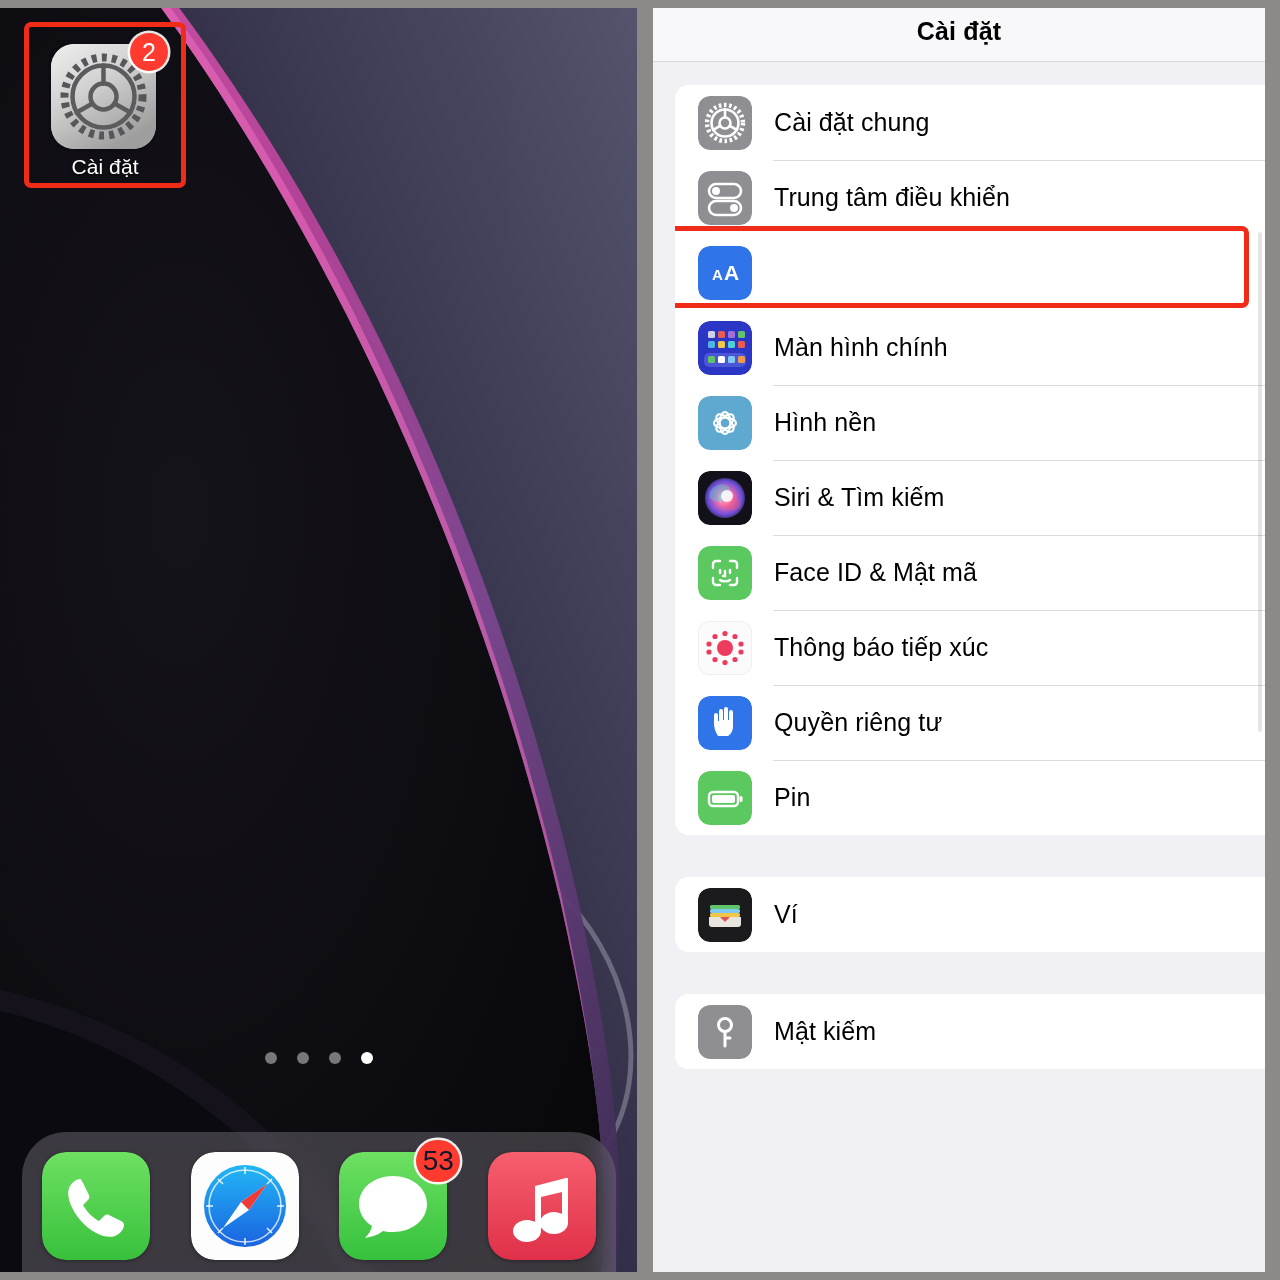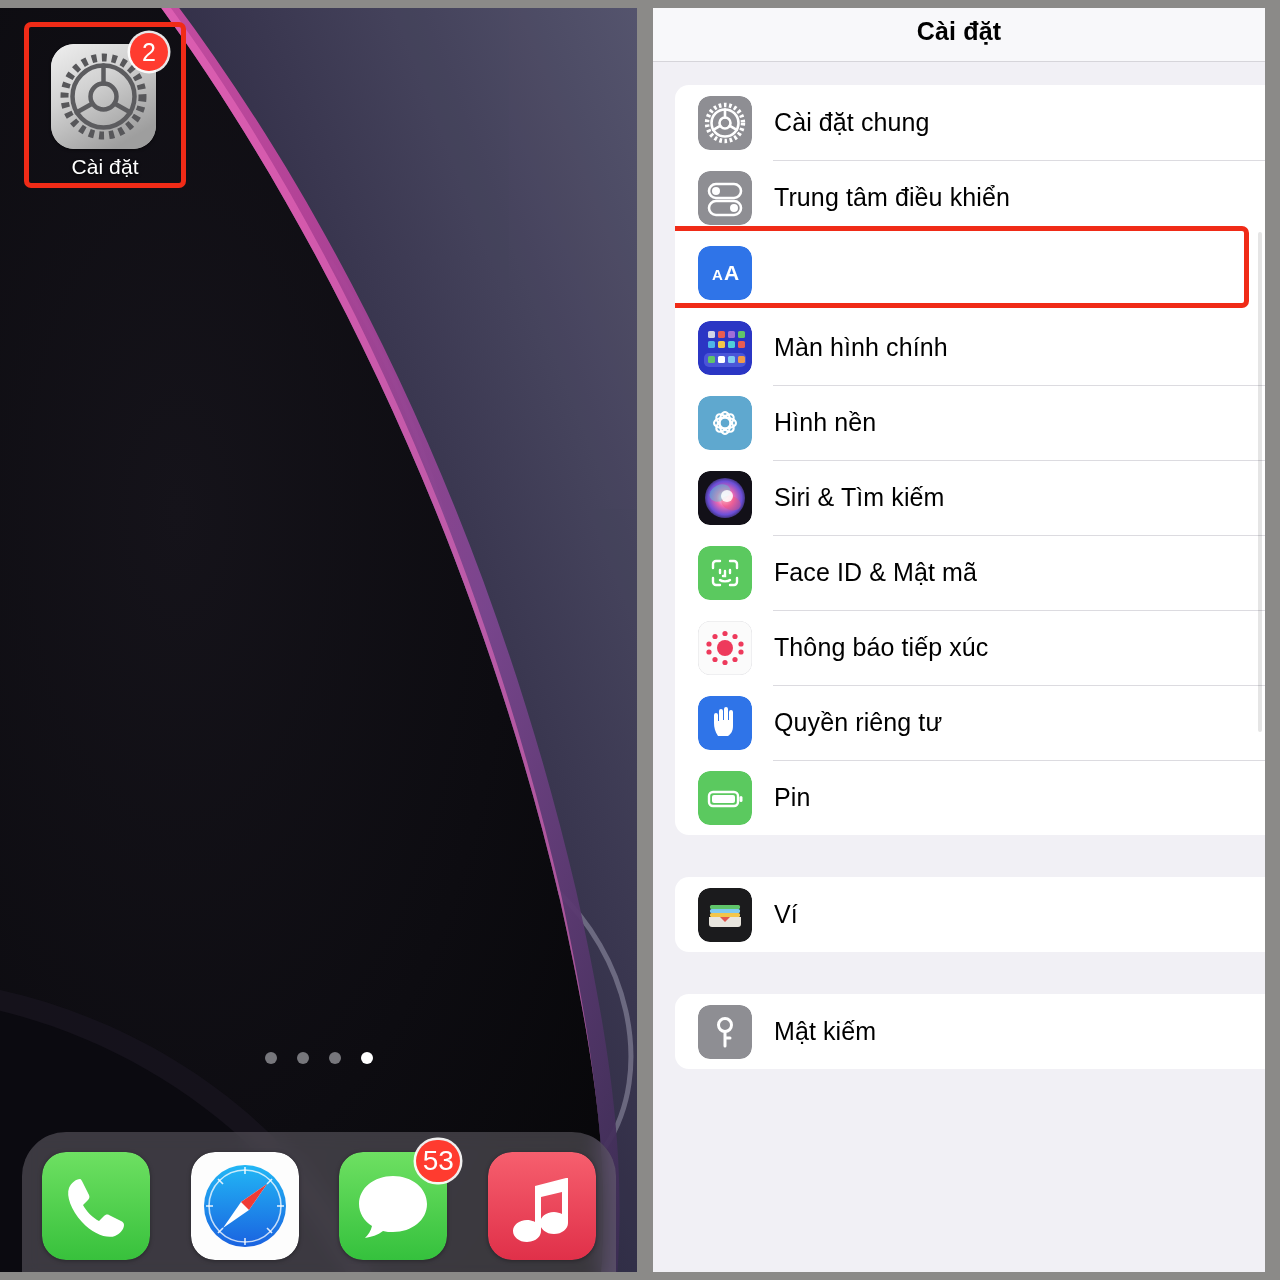--- a/index.html
+++ b/index.html
@@ -52,21 +52,21 @@
     background:rgba(128,125,133,.42);backdrop-filter:blur(10px);
     border-radius:44px 44px 0 0;
   }
   .dock-row{position:absolute;left:0;top:20px;width:594px;height:108px;
     display:flex;justify-content:space-around;align-items:center;}
   .dock-item{position:relative;width:108px;height:108px;}
   .dock-icon{width:108px;height:108px;border-radius:24px;overflow:hidden;
     box-shadow:0 1px 4px rgba(0,0,0,.35);}
   .dock-badge{
     position:absolute;right:-13px;top:-12px;min-width:44px;height:42px;
-    border-radius:21px;background:#ff3b2f;color:#ffffff;font-size:28px;
+    border-radius:21px;background:#ff3b2f;color:#0f172a;font-size:28px;
     line-height:42px;text-align:center;padding:0 6px;box-sizing:border-box;
     box-shadow:0 0 0 2.5px rgba(255,255,255,.92);
     margin-left:11px;
   }
 
   
   .settings{
     position:absolute;left:653px;top:0;width:612px;height:1280px;
     background:#f1f0f5;overflow:hidden;
   }

